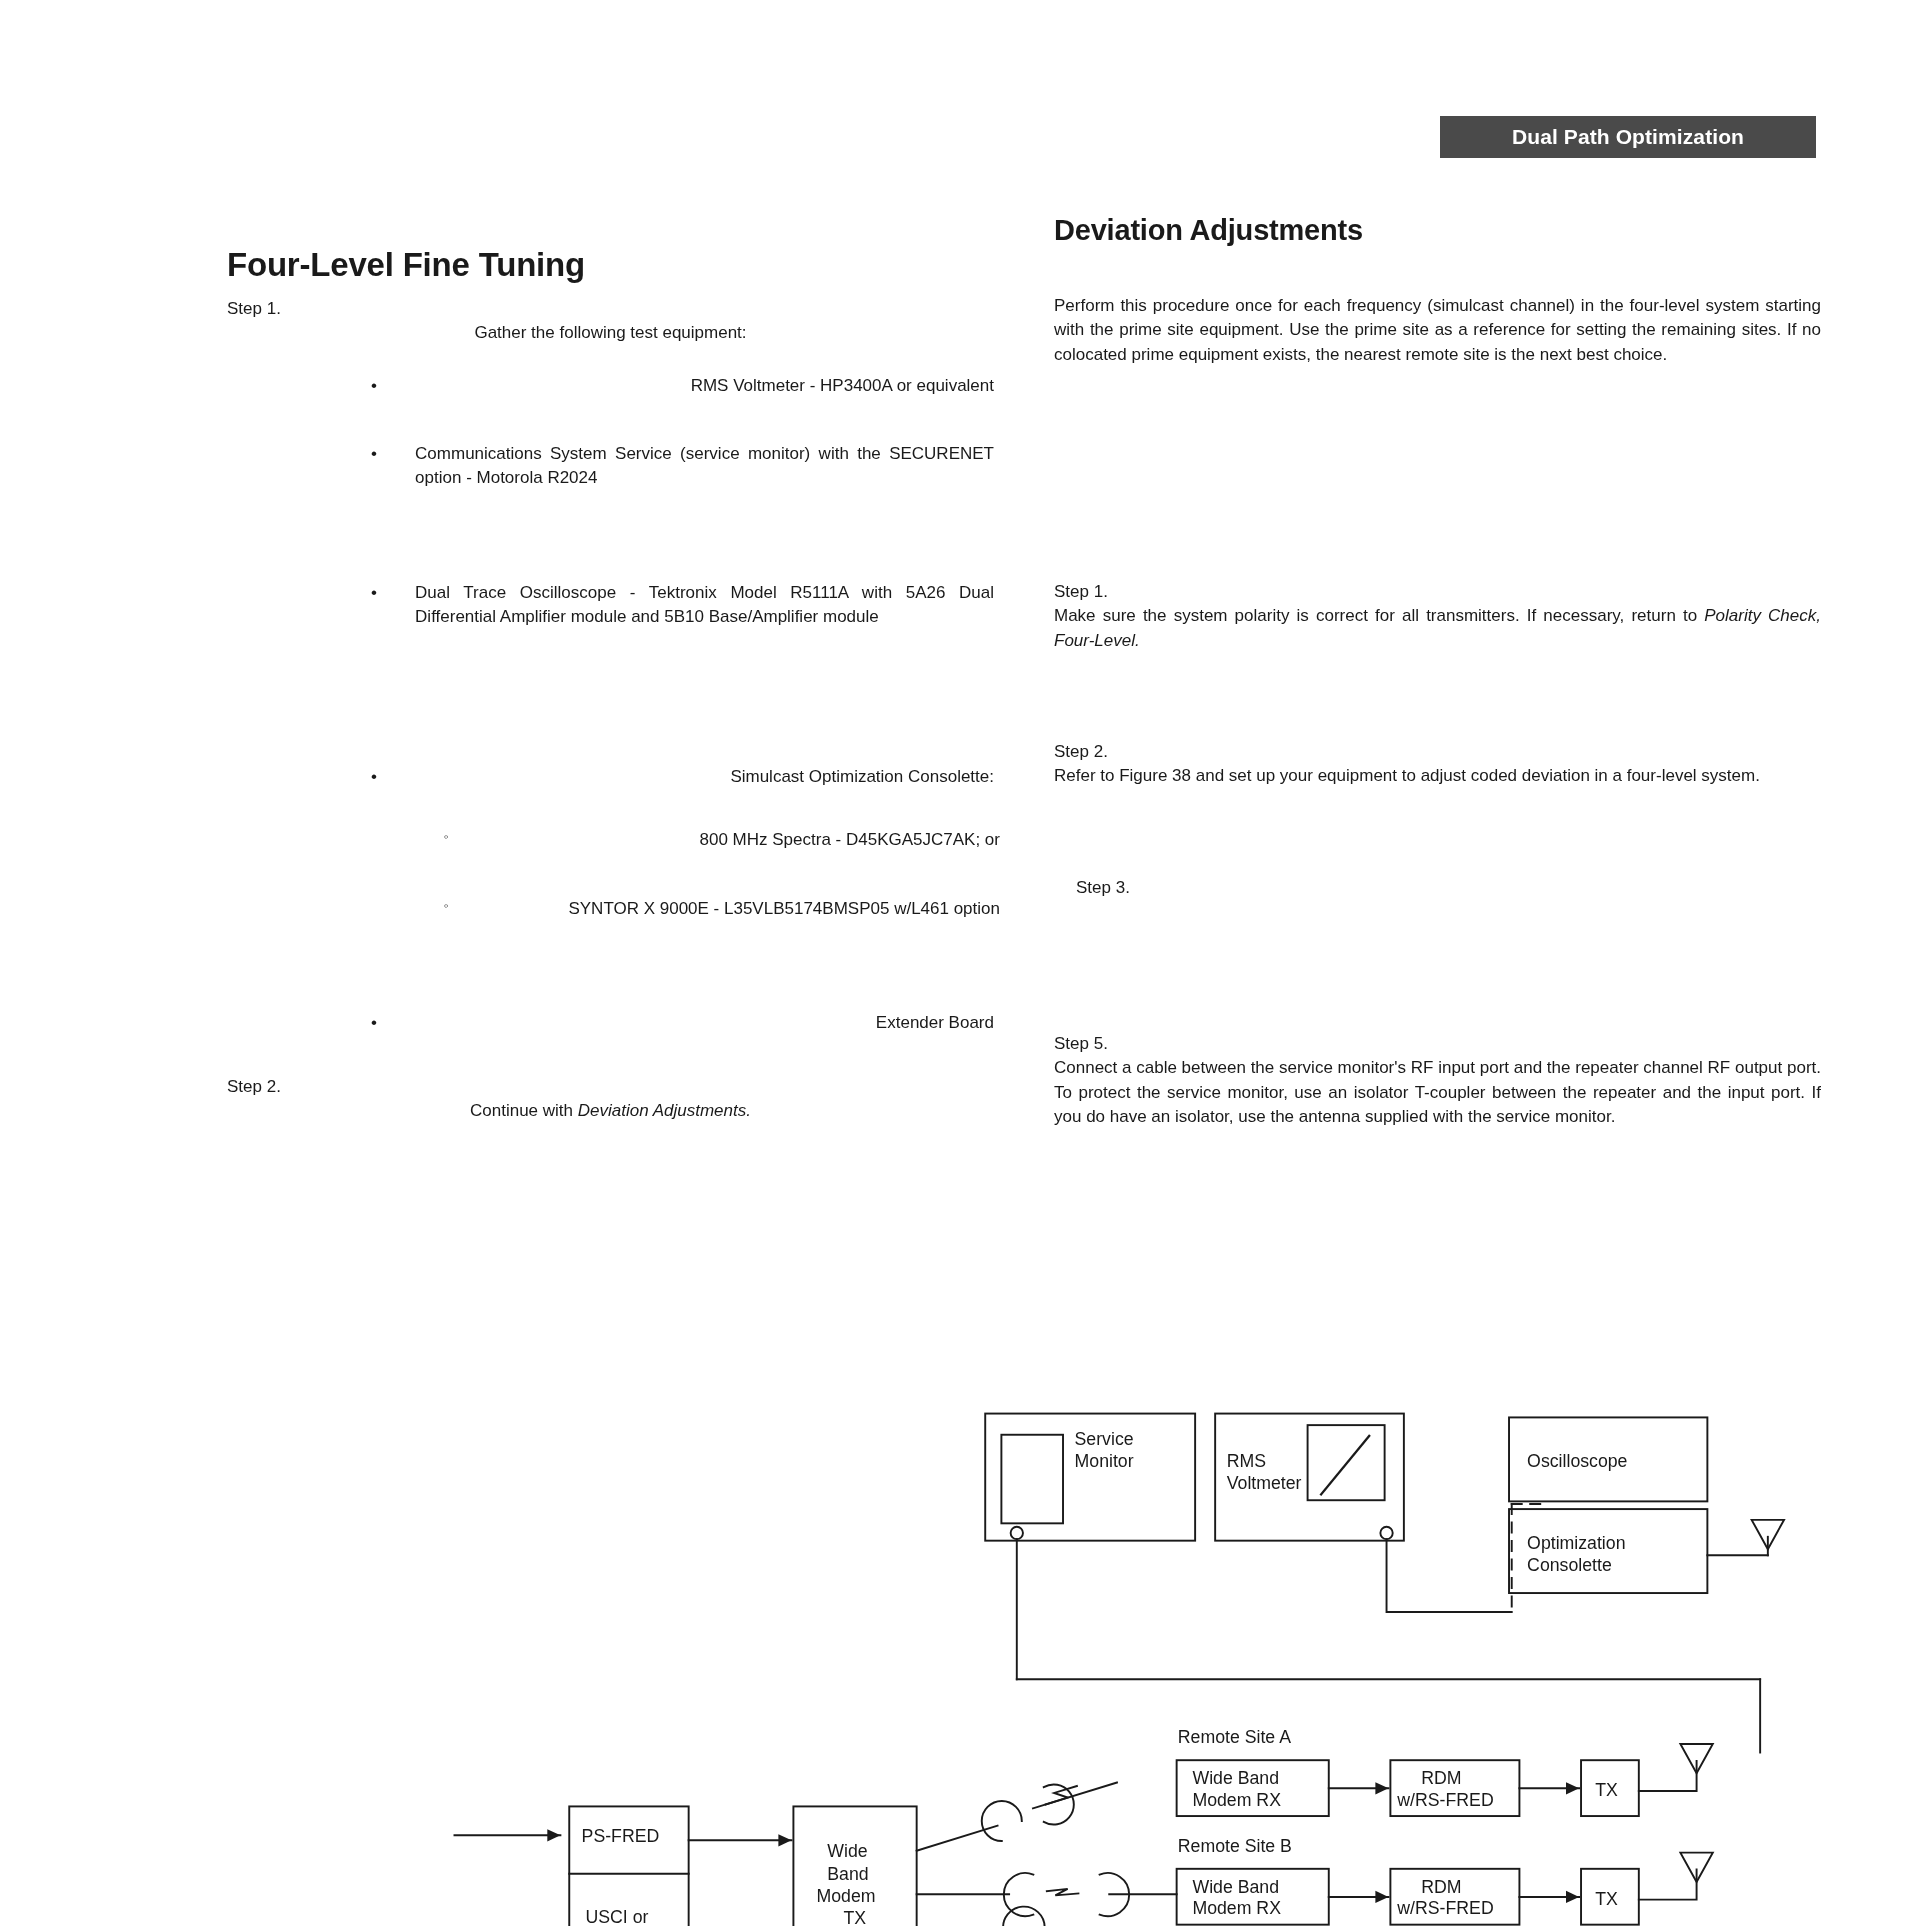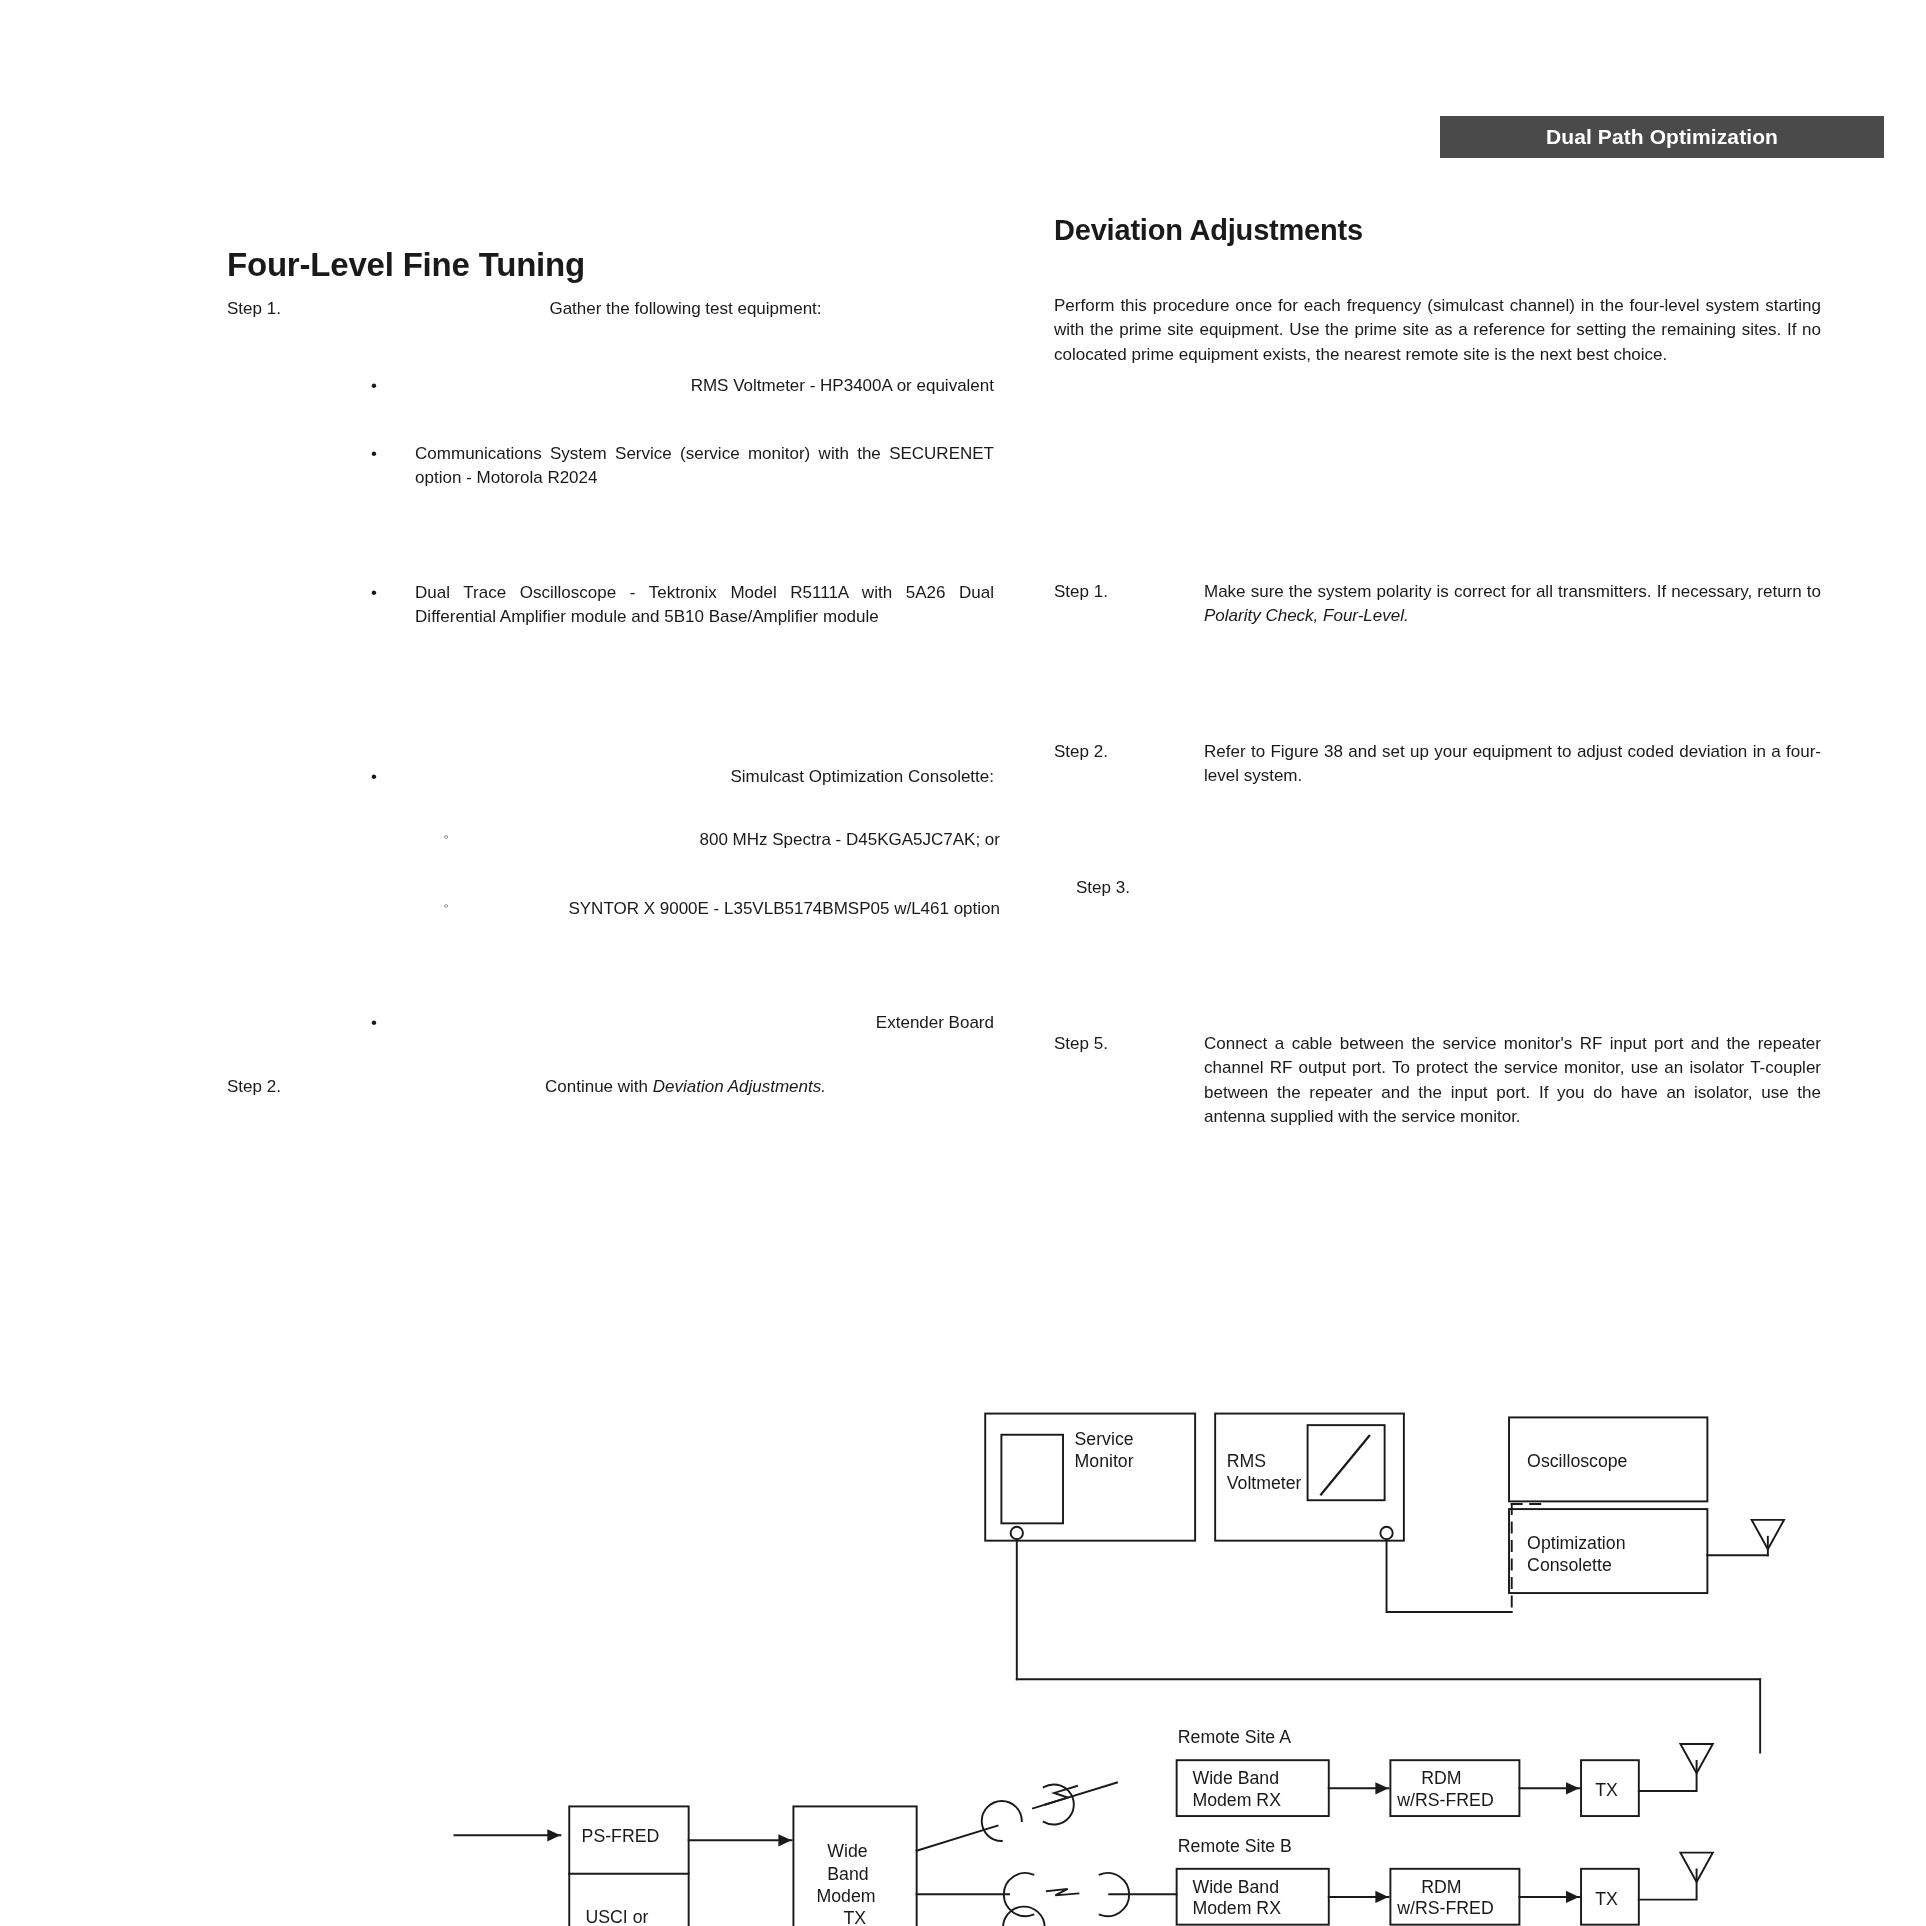--- a/index.html
+++ b/index.html
@@ -5,41 +5,41 @@
   html,body{margin:0;padding:0;background:#ffffff;}
   body{
     width:1935px;height:2553px;position:relative;overflow:hidden;
     font-family:"Liberation Sans",sans-serif;color:#1a1a1a;
     -webkit-font-smoothing:antialiased;
   }
   .page{position:absolute;inset:0;}
 
   
   #header-banner{
-    position:absolute;left:1440px;top:116px;width:444px;height:42px;
+    position:absolute;left:1440px;top:116px;width:376px;height:42px;
     background:#4a4a4a;display:flex;align-items:center;justify-content:center;
   }
   #header-banner span{
     color:#ffffff;font-size:21px;font-weight:bold;letter-spacing:0.1px;
   }
 
   h1.section-title{
     margin:0;font-size:33px;font-weight:bold;letter-spacing:-0.2px;
     line-height:1;
   }
   #left-title{position:absolute;left:227px;top:208px;margin-top:40px;}
   #right-title{position:absolute;left:1054px;top:216px;font-size:29px;}
 
   .para{
     position:absolute;font-size:17px;line-height:1.43;text-align:justify;
     text-justify:inter-word;
   }
 
   
-  .step{position:absolute;display:flex;}
+  .step{position:absolute;display:flex;flex-direction:column;}
   .step .label{
     flex:0 0 auto;width:150px;font-size:17px;line-height:1.43;
   }
   .step .body{
     flex:1 1 auto;font-size:17px;line-height:1.43;text-align:justify;
   }
   .step .body.noj{text-align:center;}
   i{font-style:italic;}
 
   

